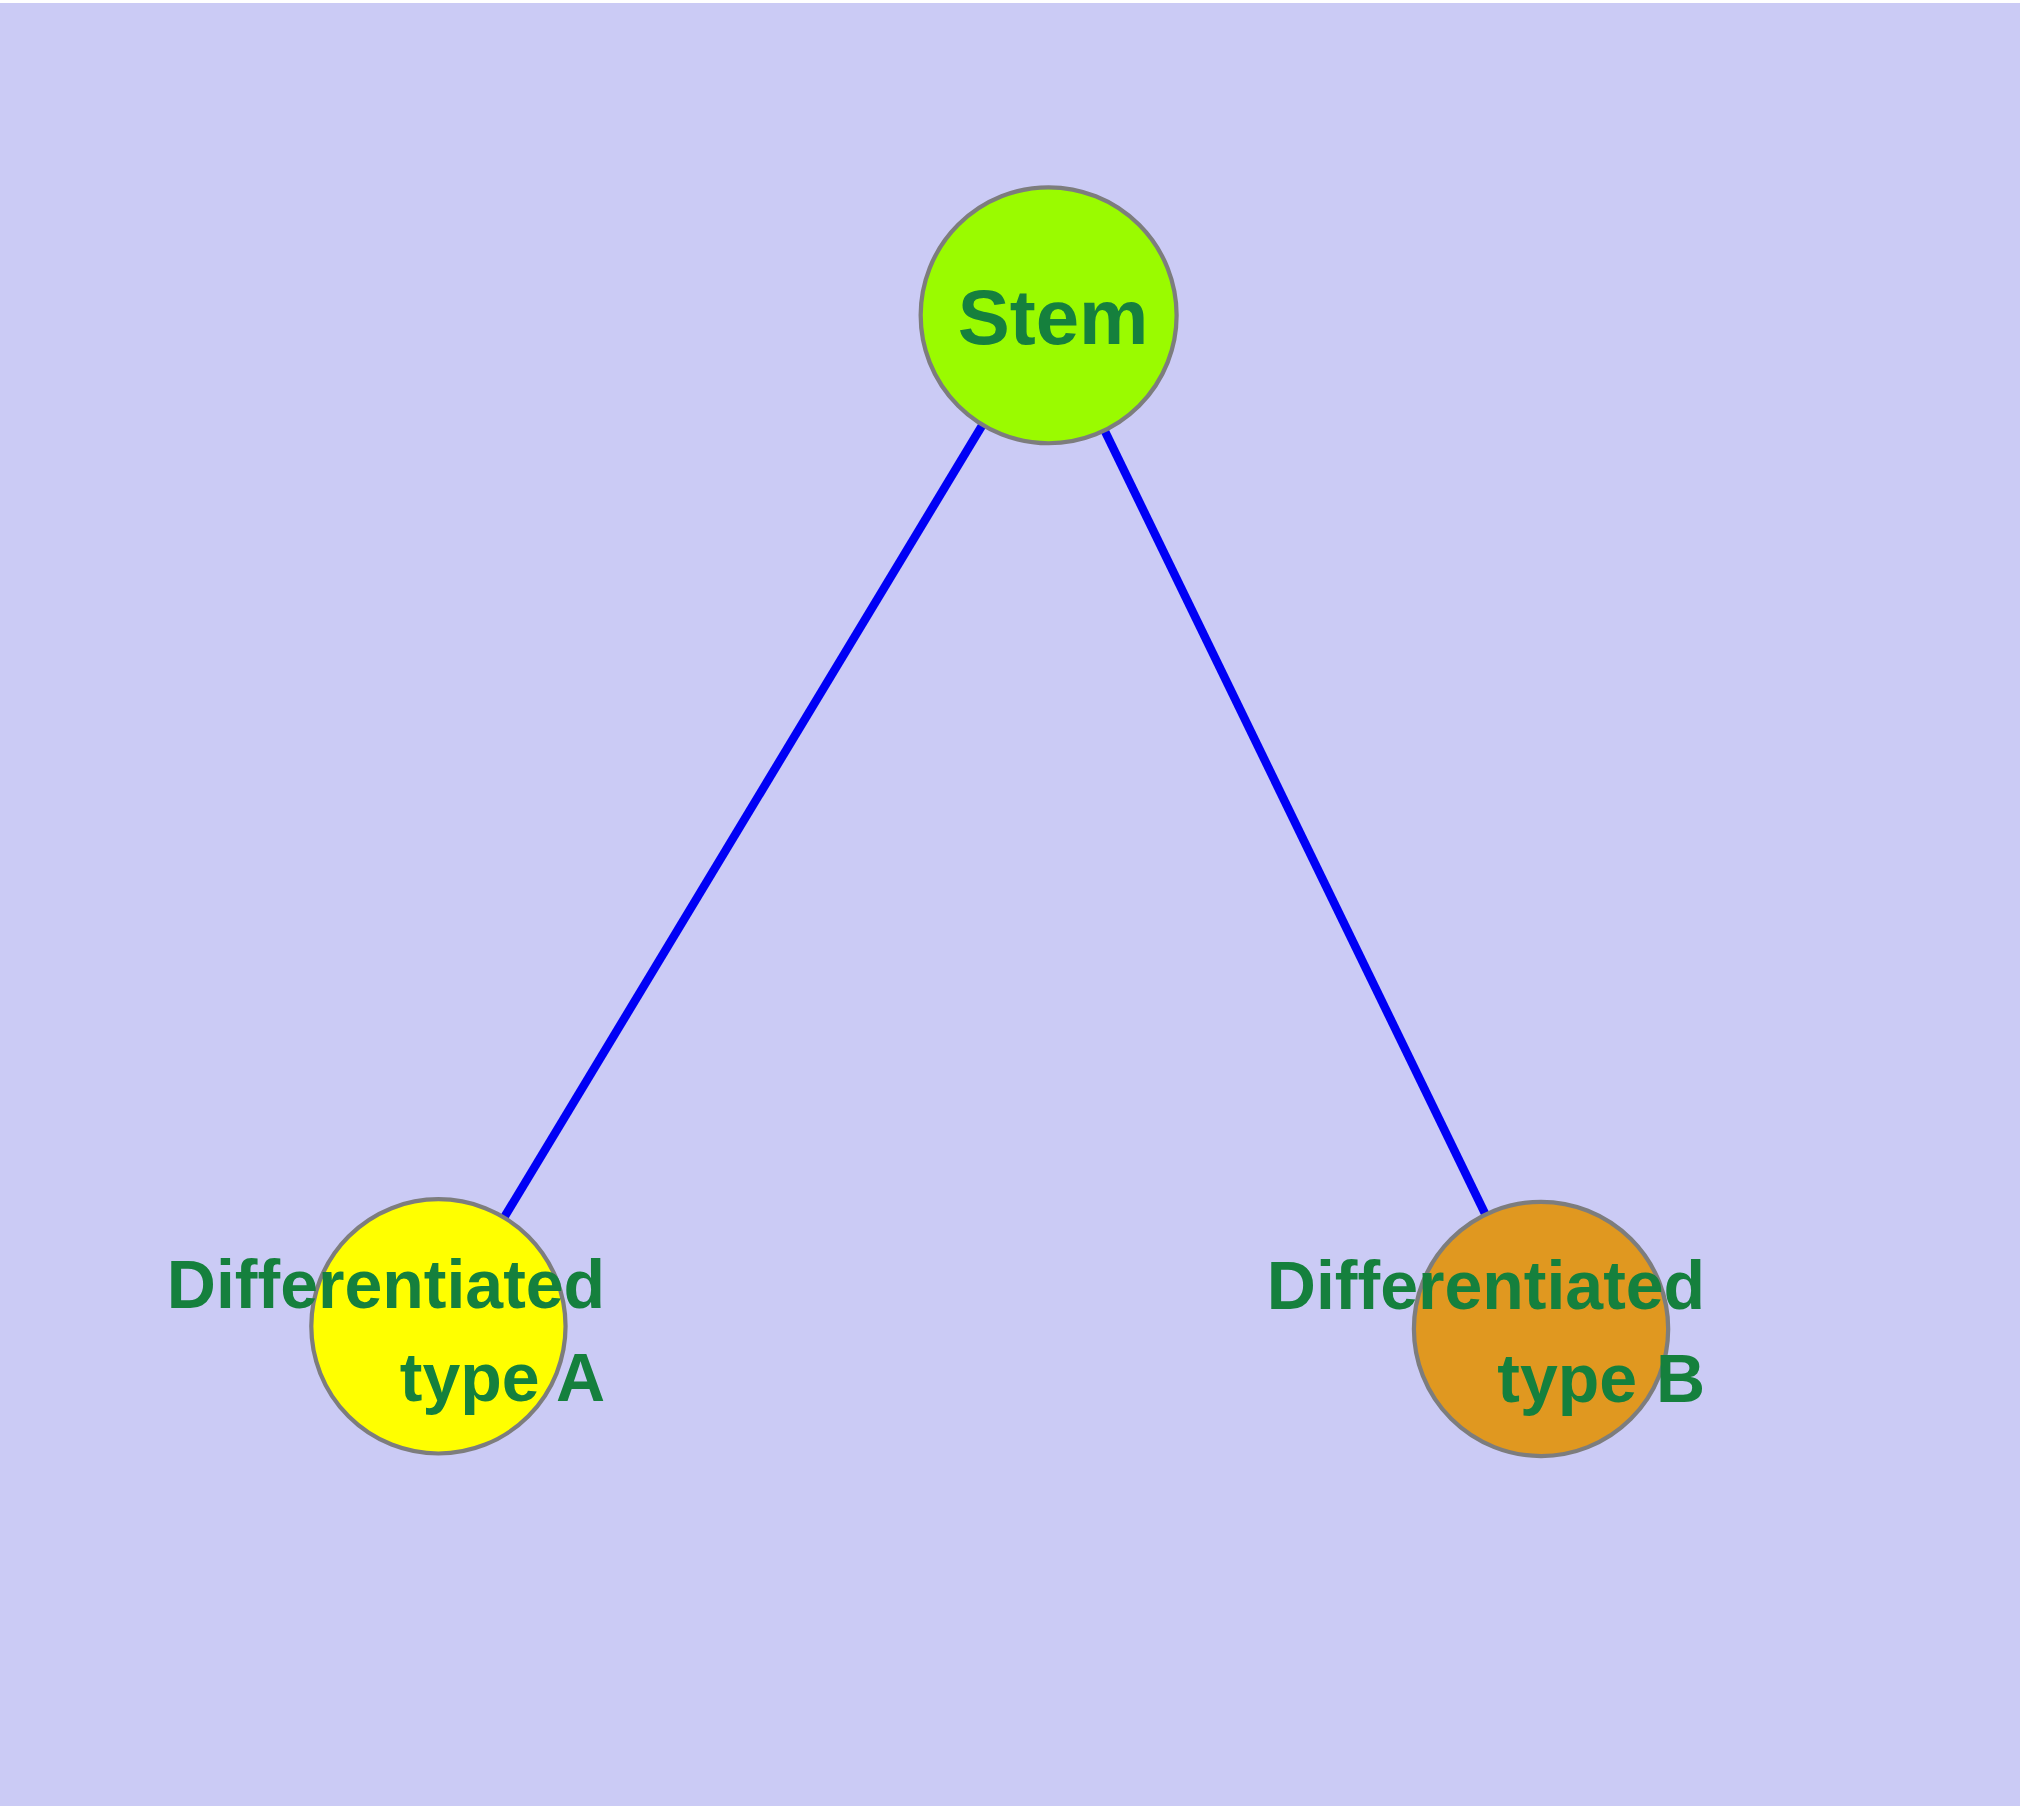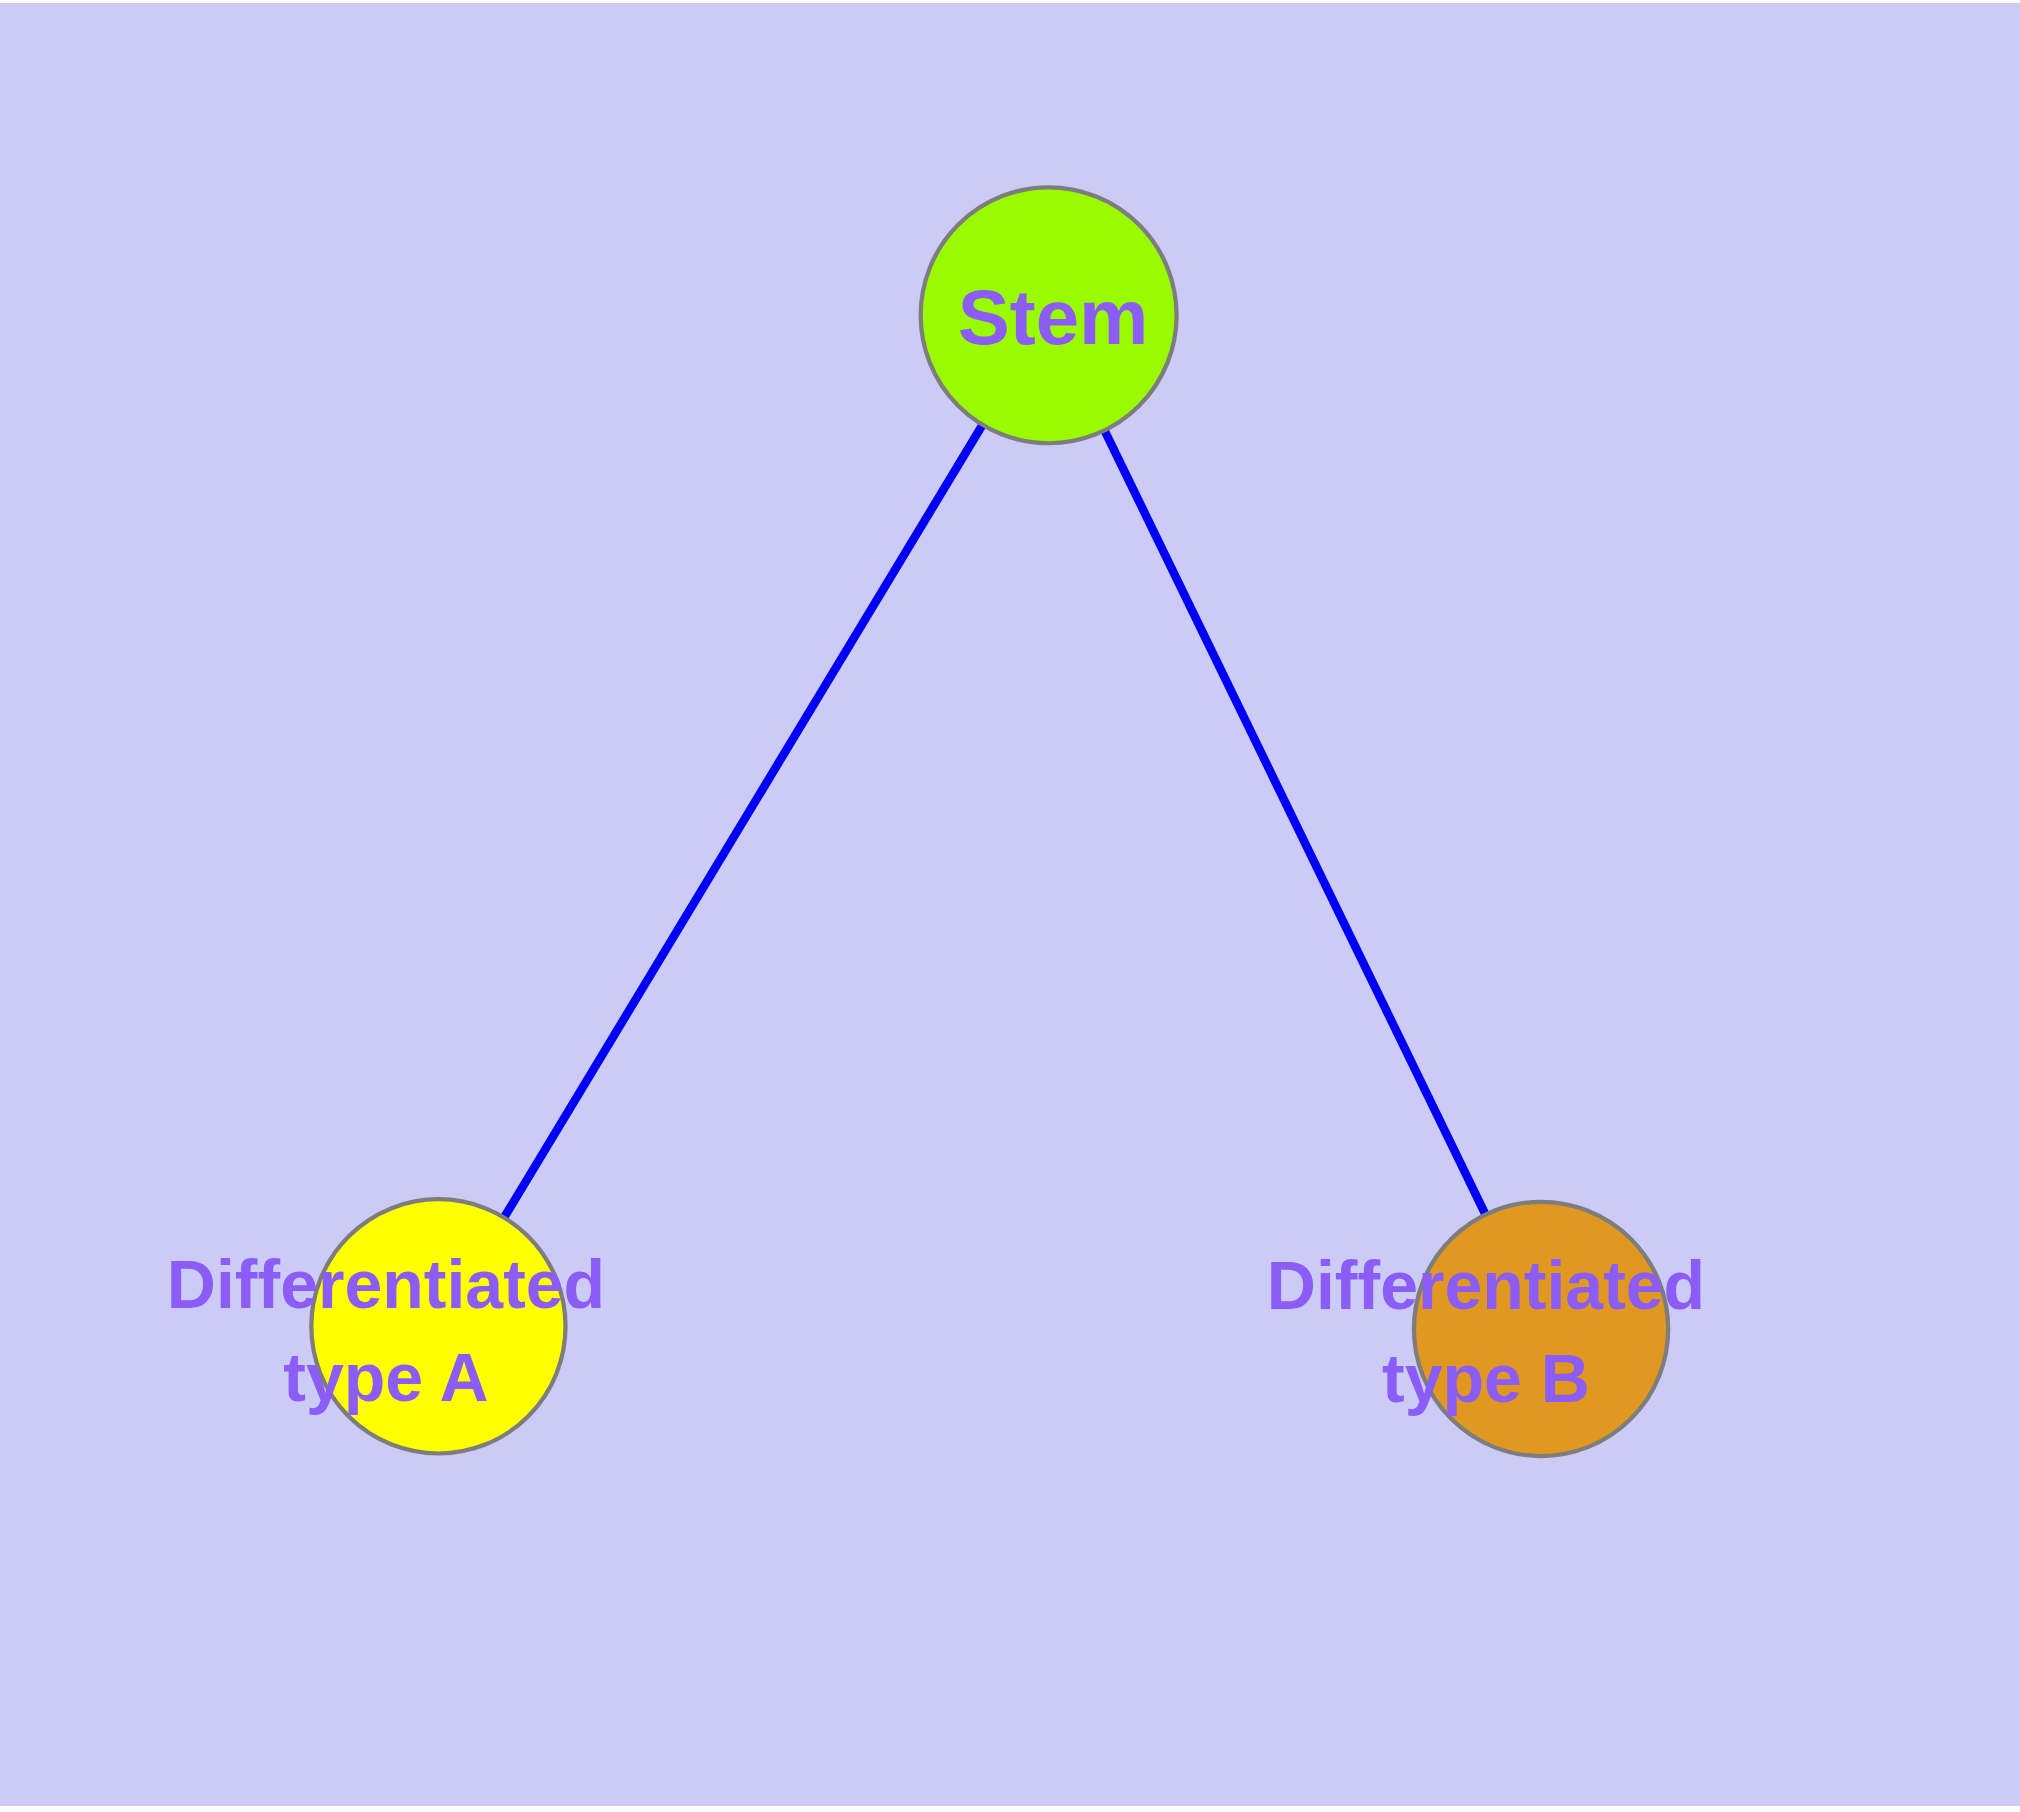--- a/index.html
+++ b/index.html
@@ -34,23 +34,23 @@
     stroke-width: 10;
     fill: none;
   }
   .graph-svg circle {
     stroke: #7d7d7d;
     stroke-width: 5;
   }
   .node-label {
     position: absolute;
     transform: translate(-50%, -50%);
-    color: #8b5cf6;
+    color: #15803d;
     font-weight: bold;
-    text-align: center;
+    text-align: right;
     white-space: pre-line;
     pointer-events: none;
   }
   .label-stem {
     left: 1053px;
     top: 318px;
     font-size: 78px;
     line-height: 1.1;
   }
   .label-type-a {

